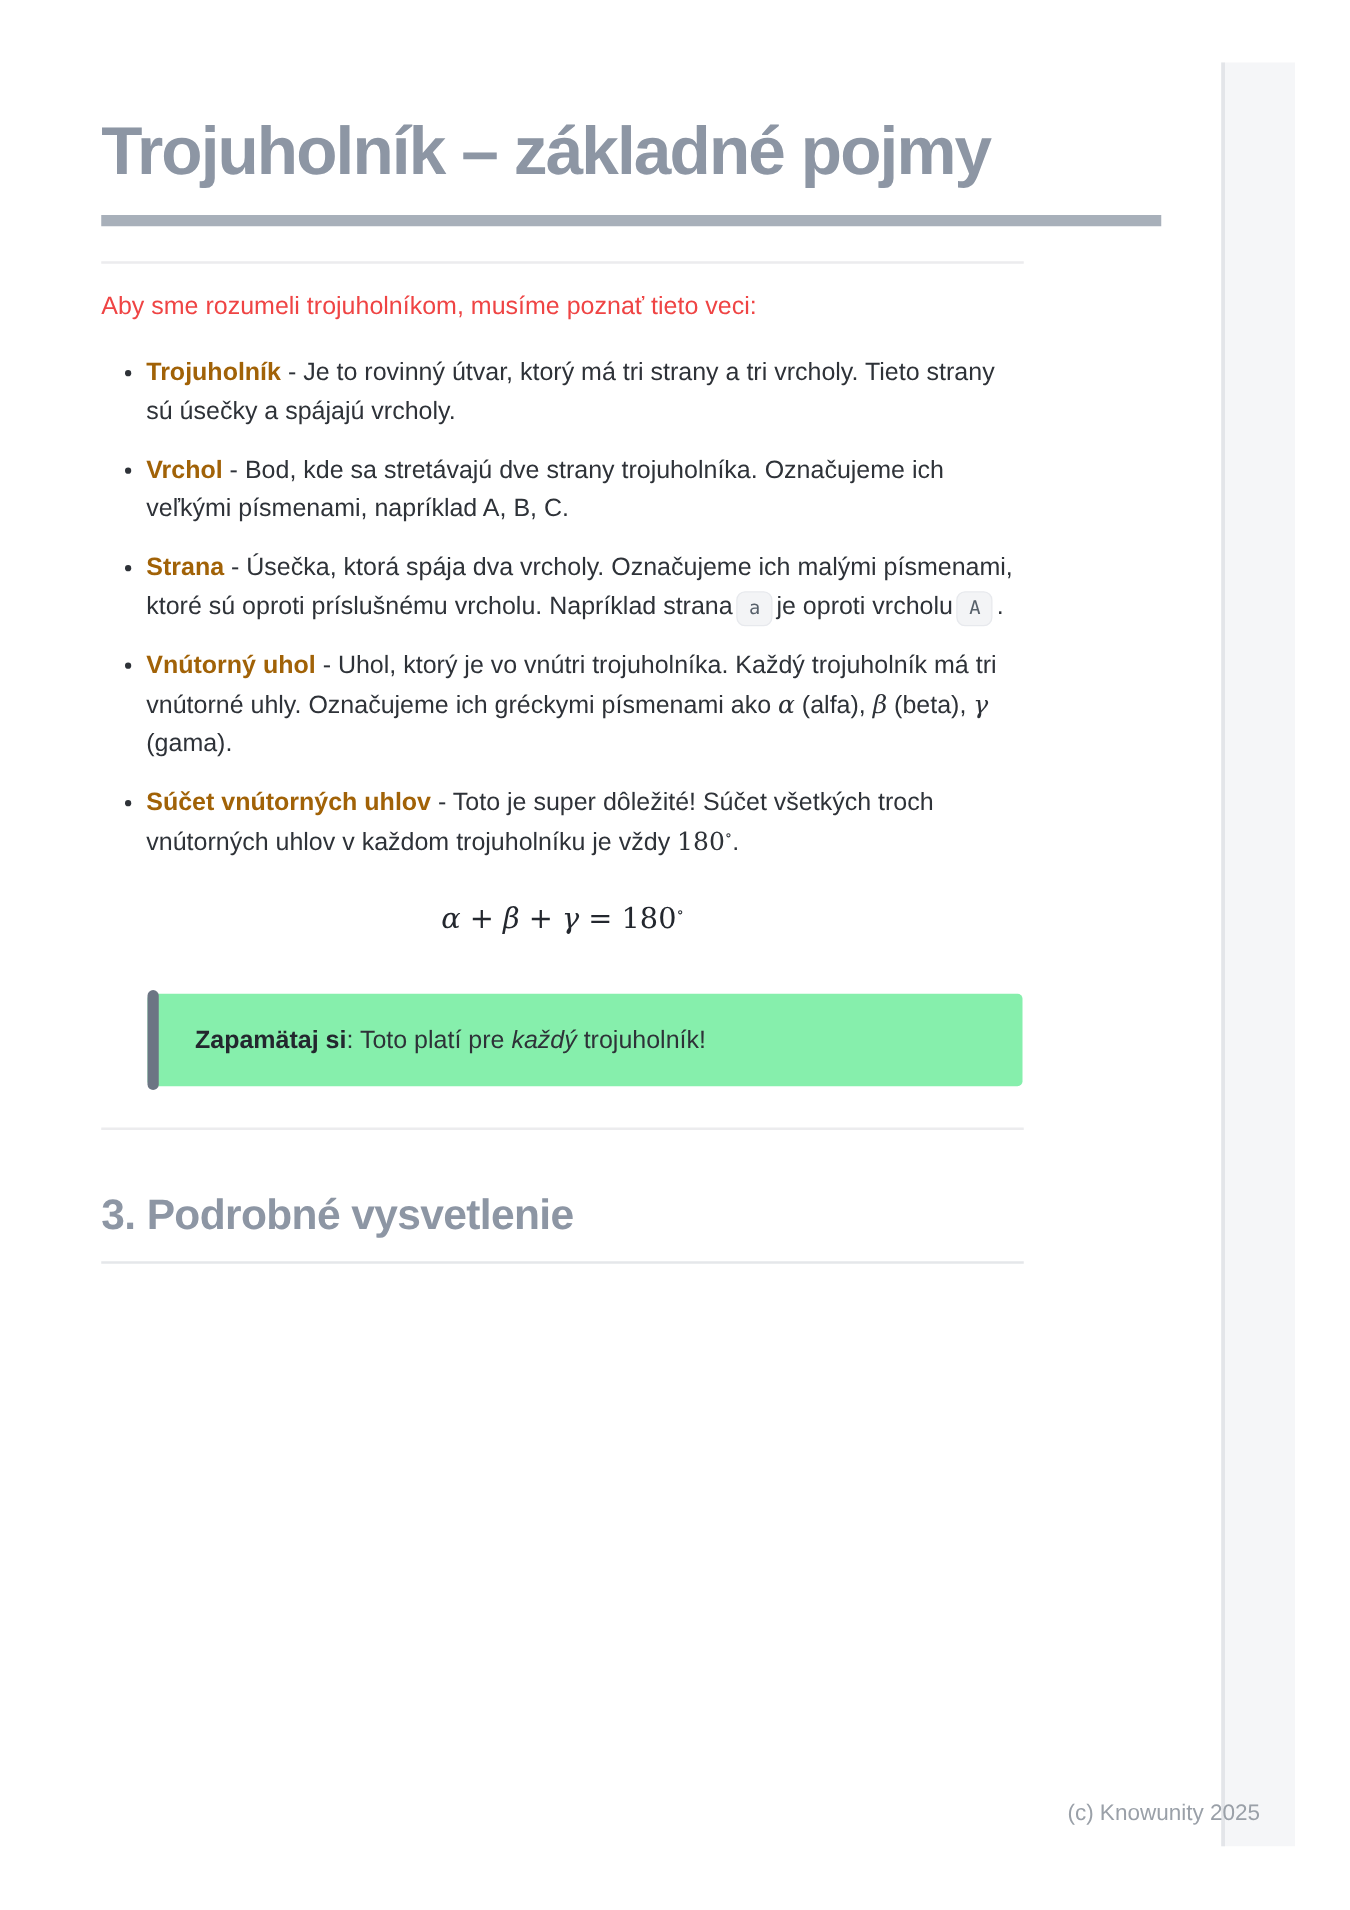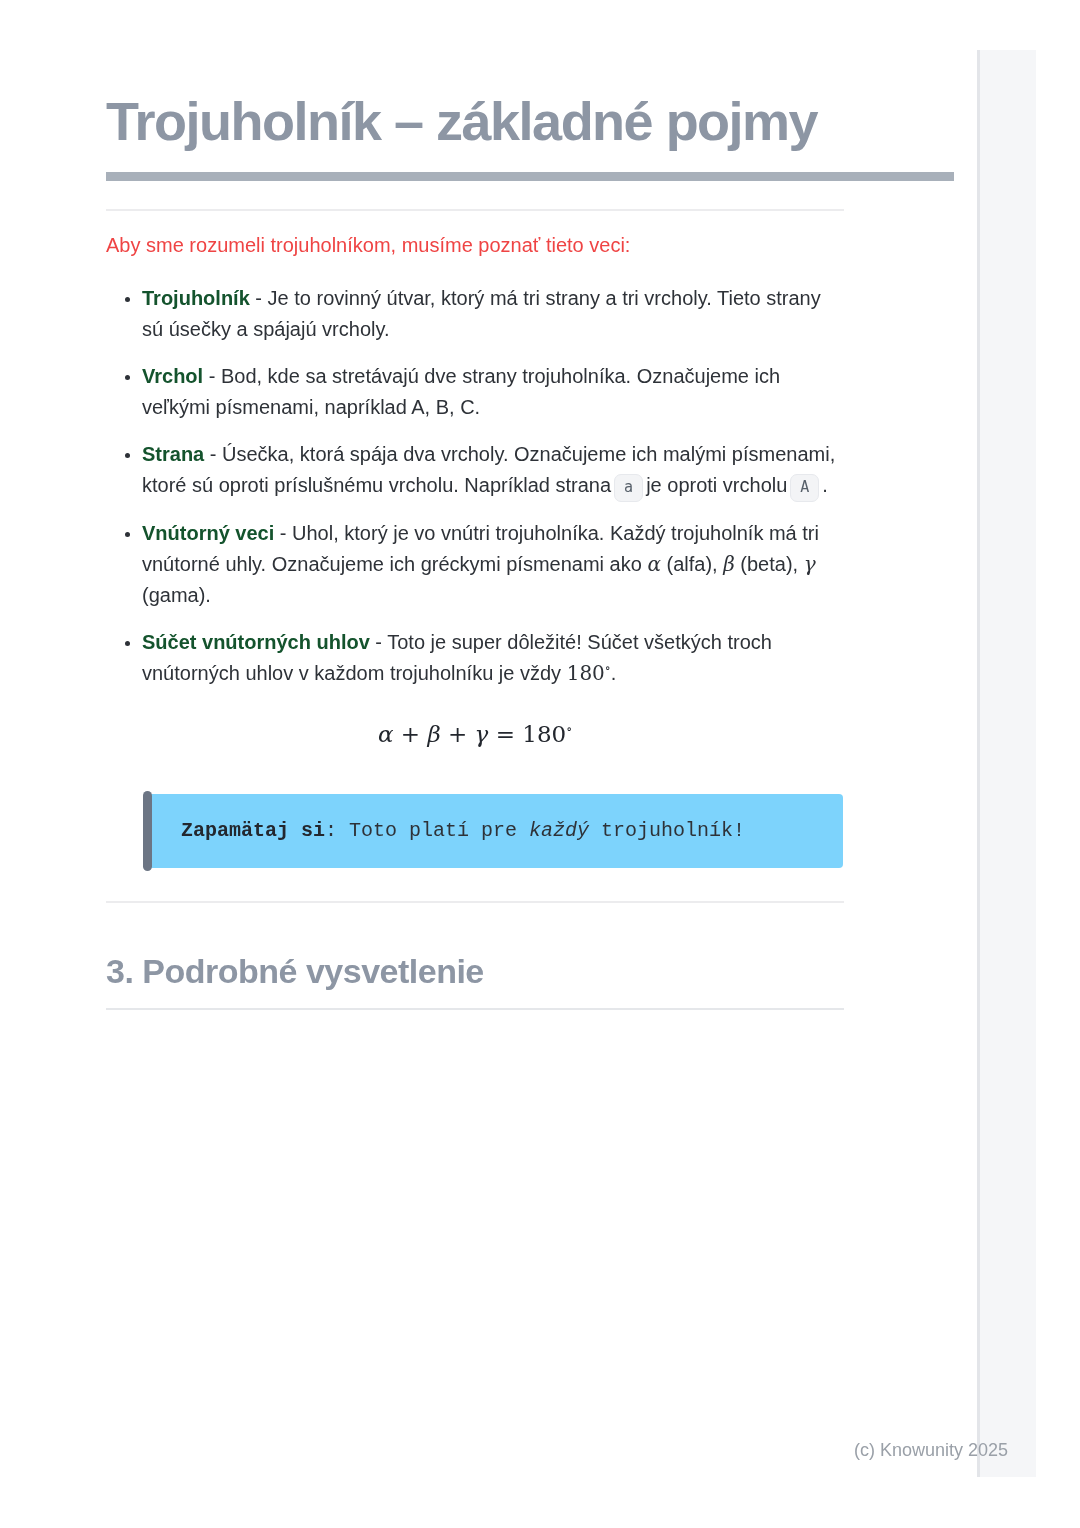--- a/index.html
+++ b/index.html
@@ -1,20 +1,20 @@
 <!DOCTYPE html>
 <html><head>
 <meta charset="utf-8">
 <style>
   html,body { margin:0; padding:0; background:#ffffff; }
   .page {
     position:relative; width:1080px; height:1528px; background:#ffffff;
     overflow:hidden; font-family:"Liberation Sans", sans-serif; color:#2e3238;
   }
-  .content { position:absolute; left:106px; top:0; width:738px; }
+  .content { position:absolute; left:81px; top:0; width:738px; }
 
   h1.doc-title {
     margin:90px 0 0 0; font-size:54px; line-height:1.15; font-weight:800;
     letter-spacing:-1.5px; color:#8d96a4; width:850px;
   }
   .title-rule { width:848px; height:9px; background:#a8b0ba; border:none; margin:20px 0 0 0; }
 
   h2.section-heading {
     margin:48px 0 0 0; font-size:34px; line-height:41px; font-weight:700;
     letter-spacing:-0.5px; color:#8d96a4;
@@ -27,39 +27,39 @@
   }
   .section-divider { width:738px; height:2px; background:#ececee; border:none; margin:28px 0 0 0; }
 
   p.list-intro { margin:16px 0 0 0; font-size:20px; line-height:36px; color:#ef4444; }
 
   ul.def-list { margin:20px 0 0 0; padding:0 0 0 36px; list-style:disc outside; }
   ul.def-list li {
     font-size:20px; line-height:31px; margin-bottom:16px; color:#2e3238; text-align:left;
   }
   ul.def-list li::marker { color:#2e3238; font-size:17px; }
-  .term { font-weight:700; color:#14532d; }
+  .term { font-weight:700; color:#a16207; }
 
   .code-chip {
     display:inline-block; font-family:"DejaVu Sans Mono", monospace; font-size:15px;
     line-height:1; padding:5px 9px 6px 9px; margin:0 3px; background:#f3f4f6;
     border:1px solid #e7e9ed; border-radius:7px; color:#57606a; vertical-align:baseline;
   }
   .math-serif { font-family:"DejaVu Serif", serif; }
   .math-it { font-family:"DejaVu Serif", serif; font-style:italic; }
   sup.deg { font-size:12px; vertical-align:super; line-height:0; }
 
   .formula-block {
     margin:30px 0 0 0; text-align:center; font-family:"DejaVu Serif", serif;
     font-size:23px; color:#23272e; line-height:30px;
   }
 
   .callout {
     position:relative; margin:45px 0 0 37px; width:700px; box-sizing:border-box;
-    background:#7dd3fc; border-radius:4px; padding:22px 24px 22px 38px;font-family:Liberation Mono, monospace;
+    background:#86efac; border-radius:4px; padding:22px 24px 22px 38px;
   }
   .callout-bar {
     position:absolute; left:0; top:-3px; bottom:-3px; width:9px;
     background:#6c7584; border-radius:5px;
   }
   .callout-text { font-size:20px; line-height:30px; color:#2e3238; }
   .callout-label { font-weight:700; color:#23272e; }
   .em-it { font-style:italic; }
 
   .divider-late { margin-top:33px; }
@@ -95,21 +95,21 @@
         <li>
           <span class="term">Trojuholník</span><span> - </span><span>Je to rovinný útvar, ktorý má tri strany a tri vrcholy. Tieto strany sú úsečky a spájajú vrcholy.</span>
         </li>
         <li>
           <span class="term">Vrchol</span><span> - </span><span>Bod, kde sa stretávajú dve strany trojuholníka. Označujeme ich veľkými písmenami, napríklad A, B, C.</span>
         </li>
         <li>
           <span class="term">Strana</span><span> - </span><span>Úsečka, ktorá spája dva vrcholy. Označujeme ich malými písmenami, ktoré sú oproti príslušnému vrcholu. Napríklad strana</span><span class="code-chip">a</span><span>je oproti vrcholu</span><span class="code-chip">A</span><span>.</span>
         </li>
         <li>
-          <span class="term">Vnútorný veci</span><span> - </span><span>Uhol, ktorý je vo vnútri trojuholníka. Každý trojuholník má tri vnútorné uhly. Označujeme ich gréckymi písmenami ako </span><span class="math-it">α</span><span> (alfa), </span><span class="math-it">β</span><span> (beta), </span><span class="math-it">γ</span><span> (gama).</span>
+          <span class="term">Vnútorný uhol</span><span> - </span><span>Uhol, ktorý je vo vnútri trojuholníka. Každý trojuholník má tri vnútorné uhly. Označujeme ich gréckymi písmenami ako </span><span class="math-it">α</span><span> (alfa), </span><span class="math-it">β</span><span> (beta), </span><span class="math-it">γ</span><span> (gama).</span>
         </li>
         <li>
           <span class="term">Súčet vnútorných uhlov</span><span> - </span><span>Toto je super dôležité! Súčet všetkých troch vnútorných uhlov v každom trojuholníku je vždy </span><span class="math-serif">180</span><sup class="deg math-serif">∘</sup><span>.</span>
         </li>
       </ul>
 
       <div class="formula-block">
         <span class="math-it">α</span><span> + </span><span class="math-it">β</span><span> + </span><span class="math-it">γ</span><span> = </span><span>180</span><sup class="deg">∘</sup>
       </div>
 

